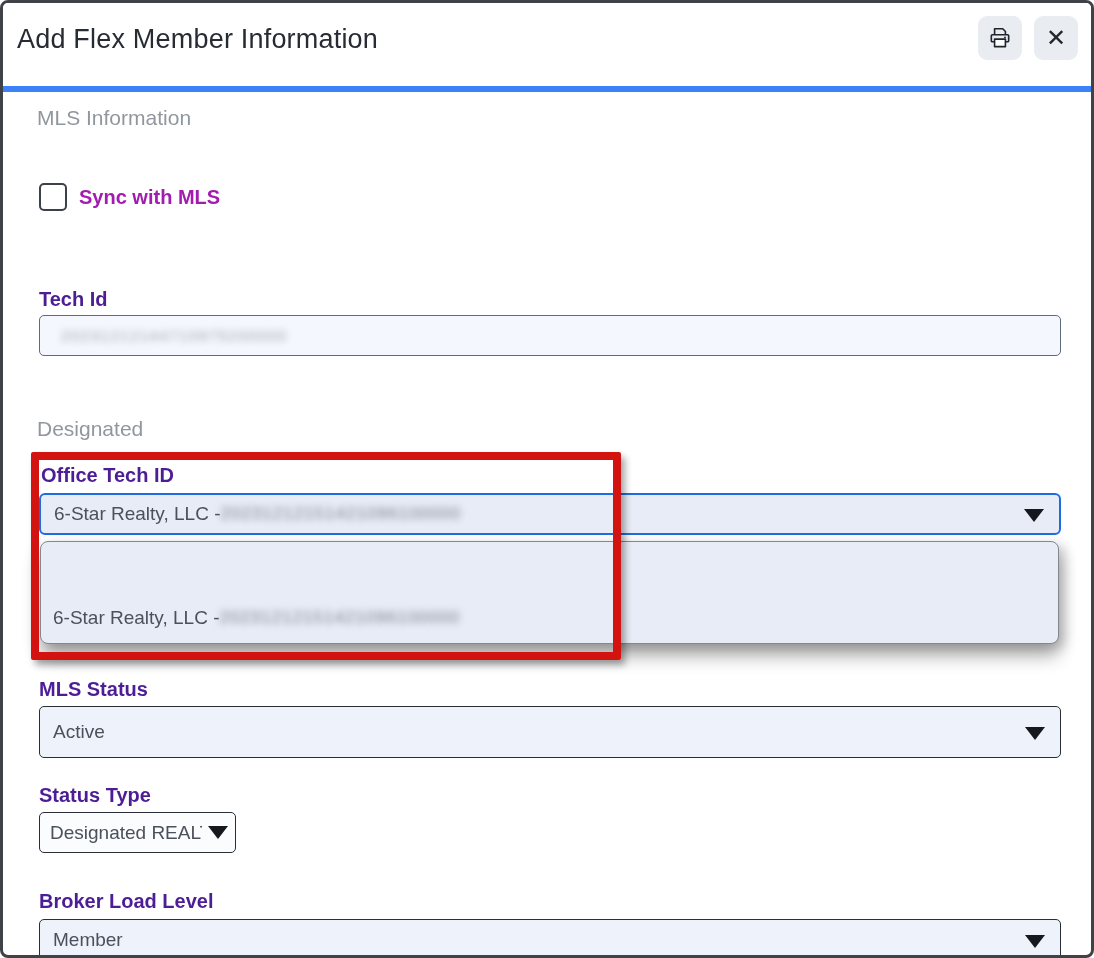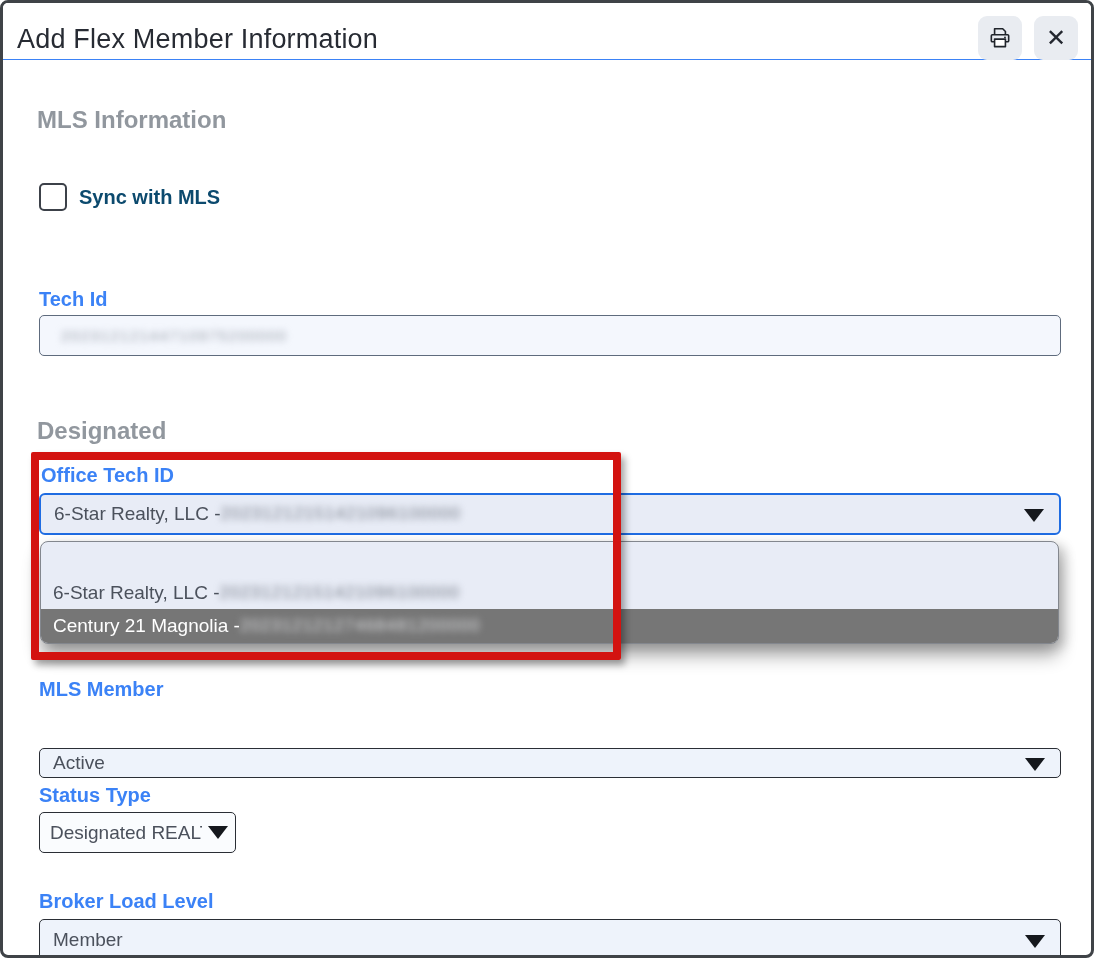--- a/index.html
+++ b/index.html
@@ -11,61 +11,61 @@
     background:#ffffff;
     border:3px solid #3f4347;
     border-radius:8px;
     overflow:hidden;
     font-family:"Liberation Sans", sans-serif;
     color:#22262e;
   }
 
   
   .header {
-    position:absolute; top:0; left:0; right:0; height:57px;
+    position:absolute; top:0; left:0; right:0; height:89px;
     background:#fff;
-    border-bottom:1px solid #3b82f6;
+    border-bottom:6px solid #3b82f6;
   }
   .dialog-title {
     position:absolute; left:14px; top:21px;
     font-size:27px; font-weight:400; color:#272b33;
     letter-spacing:.2px;
     white-space:nowrap;
   }
   .icon-btn {
     position:absolute; top:13px; width:44px; height:44px;
     background:#e9ecf1; border-radius:9px;
     display:flex; align-items:center; justify-content:center;
     cursor:pointer;
   }
   .icon-btn.print { right:69px; }
   .icon-btn.close { right:13px; font-size:24px; color:#23272f; font-weight:400; }
 
   
   .section-heading {
     position:absolute; left:34px;
-    font-size:24px; font-weight:700; color:#91979e;
+    font-size:21px; font-weight:400; color:#91979e;
     white-space:nowrap;
   }
   .field-label {
     position:absolute;
-    font-size:20px; font-weight:600; color:#3b82f6;
+    font-size:20px; font-weight:600; color:#4c1d95;
     white-space:nowrap;
   }
 
   
   .checkbox {
     position:absolute; left:36px; top:180px;
     width:28px; height:28px;
     border:2px solid #3c4149; border-radius:5px; background:#fff;
     cursor:pointer;
   }
   .checkbox-label {
     position:absolute; left:76px; top:183px;
-    font-size:20px; font-weight:600; color:#0c4a6e;
+    font-size:20px; font-weight:600; color:#a21caf;
   }
 
   
   .text-input {
     position:absolute; left:36px; top:312px;
     width:1022px; height:41px;
     background:#f4f7fd;
     border:1px solid #5e6b7d;
     border-radius:5px;
     display:flex; align-items:center;
@@ -104,21 +104,21 @@
     border-right:10px solid transparent;
     border-top:13px solid #15181d;
   }
   .select.focused {
     background:#e8ecf6;
     border:2px solid #1f6ce2;
     border-radius:6px;
   }
 
   .office-select   { left:36px;  top:490px; width:1022px; height:42px; }
-  .status-select   { left:36px;  top:703px; width:1022px; height:30px; border-width:1.5px;margin-top:42px; }
+  .status-select   { left:36px;  top:703px; width:1022px; height:52px; border-width:1.5px; }
   .agent-select    { left:36px;  top:809px; width:197px;  height:41px; border-width:1.5px; background:#fafcfe; padding-left:10px; }
   .broker-select   { left:36px;  top:916px; width:1022px; height:42px; border-width:1.5px; }
 
   .agent-select .value-clip {
     max-width:152px; overflow:hidden; display:inline-block;
   }
   .agent-select .caret { position:static; margin:0 0 0 6px; align-self:center; }
 
   
   .dropdown-panel {
@@ -206,29 +206,25 @@
   </div>
 
   <div class="dropdown-panel">
     <div class="dropdown-option">
       <span></span>
     </div>
     <div class="dropdown-option">
       <span>6-Star Realty, LLC - </span>
       <span class="blur mid">20231212151421096100000</span>
     </div>
-    <div class="dropdown-option highlighted">
-      <span>Century 21 Magnolia - </span>
-      <span class="blur lite">20231212127468481200000</span>
-    </div>
   </div>
 
   <div class="annotation-red"></div>
 
-  <div class="field-label label-status">MLS Member</div>
+  <div class="field-label label-status">MLS Status</div>
   <div class="select status-select">
     <span>Active</span>
     <span class="caret"></span>
   </div>
 
   <div class="field-label label-agent">Status Type</div>
   <div class="select agent-select">
     <span class="value-clip">Designated REALTOR</span>
     <span class="caret"></span>
   </div>

